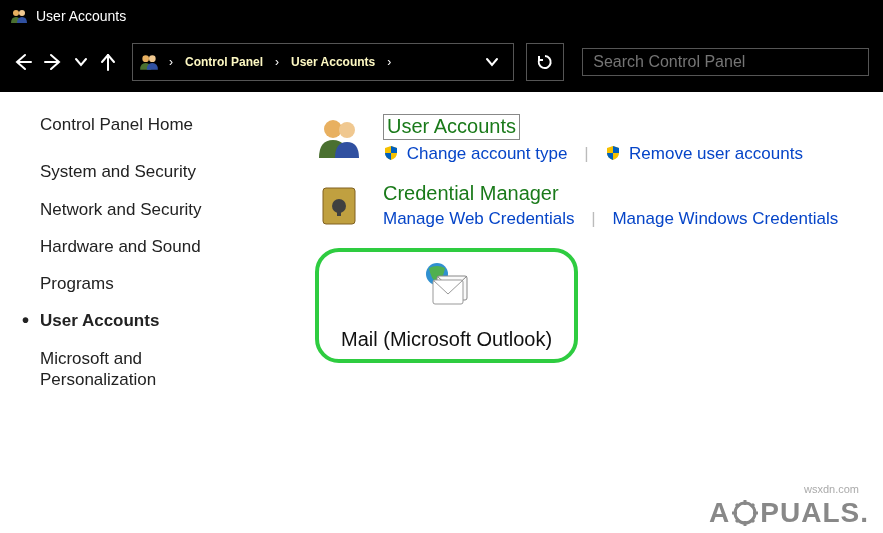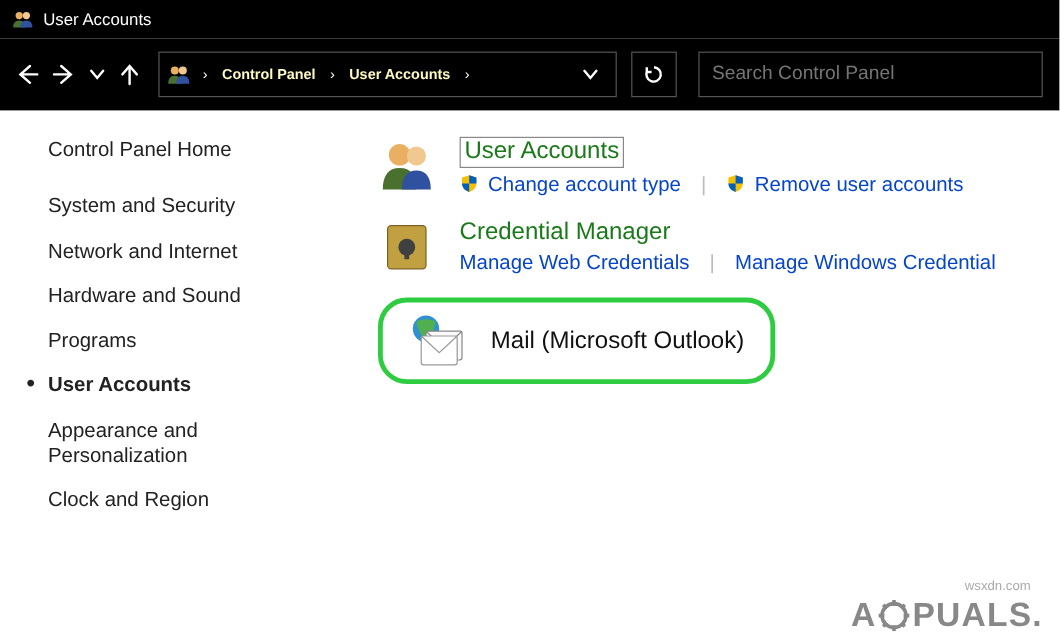--- a/index.html
+++ b/index.html
@@ -61,21 +61,21 @@
   .spacer { width: 80px; }
   .refresh-btn {
     width: 38px; height: 38px;
     border: 1px solid #555;
     display: flex; align-items: center; justify-content: center;
     color: #fff;
     margin-left: 8px;
   }
   .search-box {
     flex: 1;
-    height: 38px;
+    height: 28px;
     border: 1px solid #555;
     margin-left: 14px;
     margin-right: 6px;
     display: flex;
   }
   .search-box input {
     background: transparent;
     border: none;
     color: #888;
     font-size: 16px;
@@ -154,20 +154,21 @@
     color: #bbb;
     margin: 0 12px;
   }
   .highlight {
     border: 4px solid #2ecc40;
     border-radius: 24px;
     padding: 8px 22px;
     display: inline-flex;
     align-items: center;
     gap: 20px;
+    flex-direction: column;
   }
   .watermark {
     position: absolute;
     right: 14px;
     bottom: 4px;
     font-size: 28px;
     color: #888;
     font-weight: 700;
     letter-spacing: 1px;
     display: flex;
@@ -253,26 +254,25 @@
   <div class="search-box">
     <input type="text" placeholder="Search Control Panel" style="">
   </div>
 </div>
 
 <div class="body-area">
   <div class="sidebar">
     <div class="link">Control Panel Home</div>
     <div style="height:10px"></div>
     <div class="link">System and Security</div>
-    <div class="link">Network and Internet</div>
+    <div class="link">Network and Security</div>
     <div class="link">Hardware and Sound</div>
     <div class="link">Programs</div>
     <div class="link active">User Accounts</div>
-    <div class="link">Appearance and Personalization</div>
-    <div class="link">Clock and Region</div>
+    <div class="link">Microsoft and Personalization</div>
   </div>
 
   <div class="main">
 
     
     <div class="section first">
       <div class="icon">
         <svg width="48" height="48" viewBox="0 0 48 48">
           <circle cx="18" cy="15" r="9" fill="#e8b060"></circle>
           <path d="M4 44 Q4 26 18 26 Q32 26 32 44 Z" fill="#4a7030"></path>
@@ -311,21 +311,21 @@
           <rect x="8" y="6" width="32" height="36" rx="3" fill="#c0a040" stroke="#806020" stroke-width="1"></rect>
           <circle cx="24" cy="24" r="7" fill="#404040"></circle>
           <rect x="22" y="24" width="4" height="10" fill="#404040"></rect>
         </svg>
       </div>
       <div class="content">
         <div class="heading">Credential Manager</div>
         <div class="sublinks">
           <span class="sublink">Manage Web Credentials</span>
           <span class="divider">|</span>
-          <span class="sublink">Manage Windows Credential</span>
+          <span class="sublink">Manage Windows Credentials</span>
         </div>
       </div>
     </div>
 
     
     <div class="highlight">
       <div class="icon" style="width:48px;height:48px">
         <svg width="48" height="48" viewBox="0 0 48 48">
           <circle cx="14" cy="14" r="11" fill="#3090d0"></circle>
           <path d="M6 8 Q14 4 22 8 Q20 20 14 22 Q8 20 6 8" fill="#50b050"></path>

